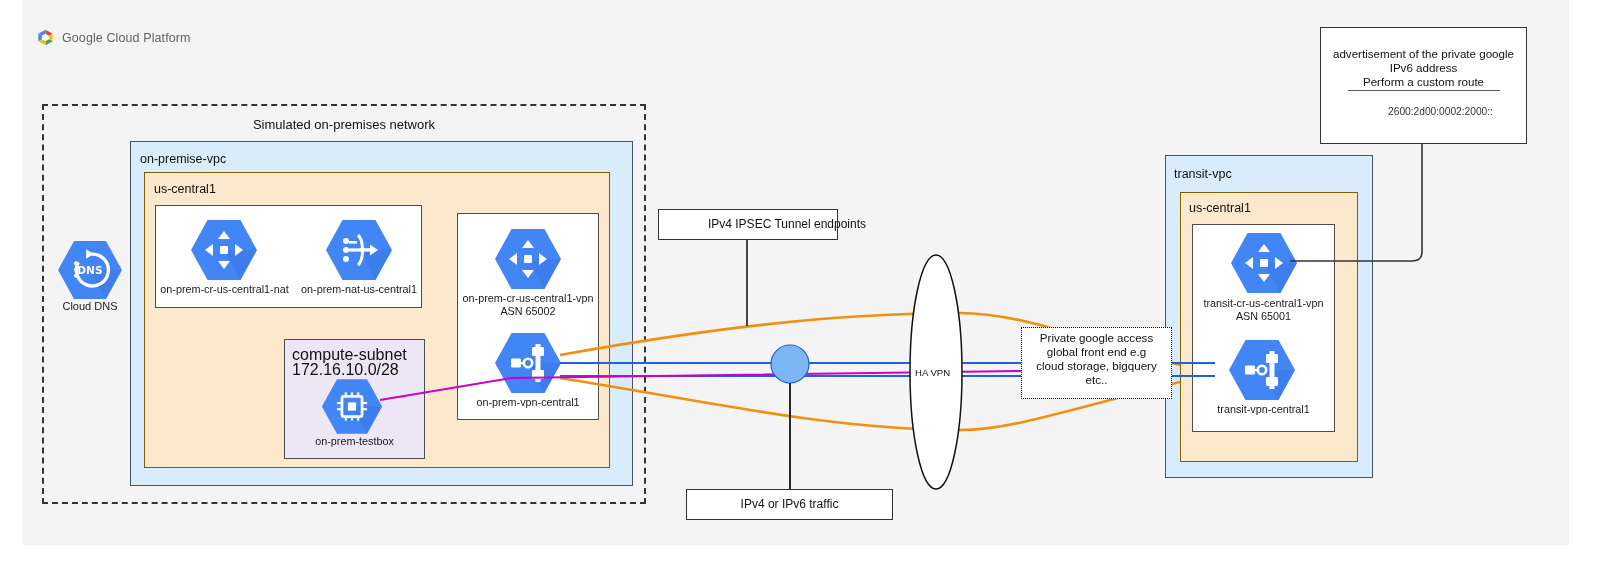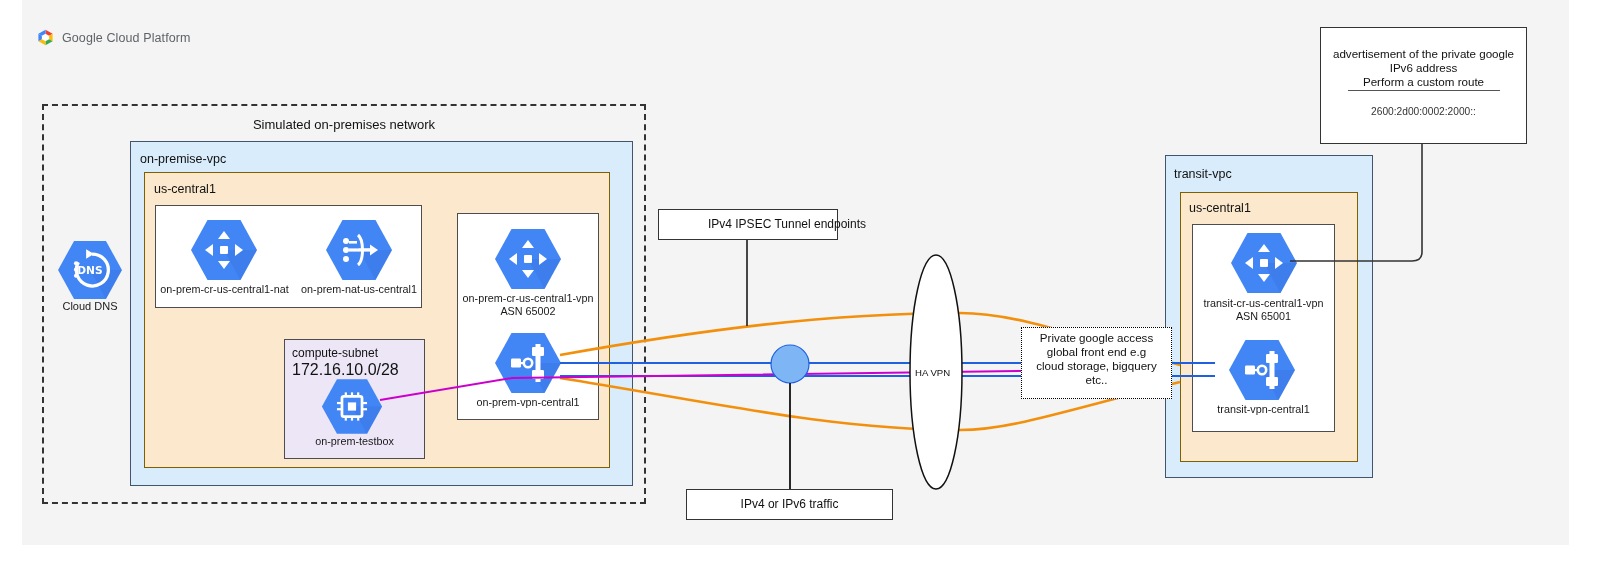--- a/index.html
+++ b/index.html
@@ -26,21 +26,21 @@
 
   .box-title{position:absolute;font-size:12.5px;color:#111;}
   .ctr-title{position:absolute;font-size:13px;color:#111;text-align:center;width:100%;}
 
   
   .icon{position:absolute;}
   .icon svg{display:block;}
   .icap{position:absolute;text-align:center;font-size:10.8px;color:#1a1a1a;line-height:13.5px;}
 
   .note-txt{position:absolute;text-align:center;font-size:11.6px;color:#111;line-height:14.5px;}
-  .note-mono{position:absolute;text-align:center;font-size:10.2px;color:#333;}
+  .note-mono{position:absolute;text-align:center;font-size:10.2px;color:#333;padding-left:17px;}
   .note-rule{position:absolute;height:1px;background:#555;}
   .havpn{position:absolute;font-size:9.6px;color:#111;}
 </style>
 </head>
 <body>
 
 <div id="canvas">
 
   <div class="bgplate"></div>
 
@@ -132,21 +132,21 @@
         <rect x="27" y="30" width="3.5" height="2.2"></rect>
         <rect x="41.5" y="12" width="5" height="38"></rect>
         <rect x="38" y="15" width="12" height="9" rx="1.2"></rect>
         <rect x="38" y="38" width="12" height="9" rx="1.2"></rect>
       </g>
     </svg>
   </div>
   <div class="icap" style="left:452px;top:396px;width:152px;">on-prem-vpn-central1</div>
 
   <div class="box subnetbox" style="left:284px;top:339px;width:141px;height:120px;"></div>
-  <div class="box-title" style="left:292px;top:346px;font-size:12px;">compute-subnet</div>
+  <div class="box-title" style="left:292px;top:346px;font-size:16px;">compute-subnet</div>
   <div class="box-title" style="left:292px;top:361px;font-size:16px;">172.16.10.0/28</div>
 
   <div class="icon" style="left:321px;top:378px;">
     <svg width="62" height="57" viewBox="0 0 68 62">
       <path d="M17.5 1 50.5 1 67 31 50.5 61 17.5 61 1 31z" fill="#4285f4"></path>
       <path d="M34 31 50.5 61 67 31z" fill="#3367d6" opacity=".28"></path>
       <g fill="#fff">
         <rect x="23" y="20" width="22" height="22" rx="2" fill="none" stroke="#fff" stroke-width="3"></rect>
         <rect x="29.5" y="26.5" width="9" height="9"></rect>
         <rect x="26" y="15.5" width="2.4" height="5"></rect>

